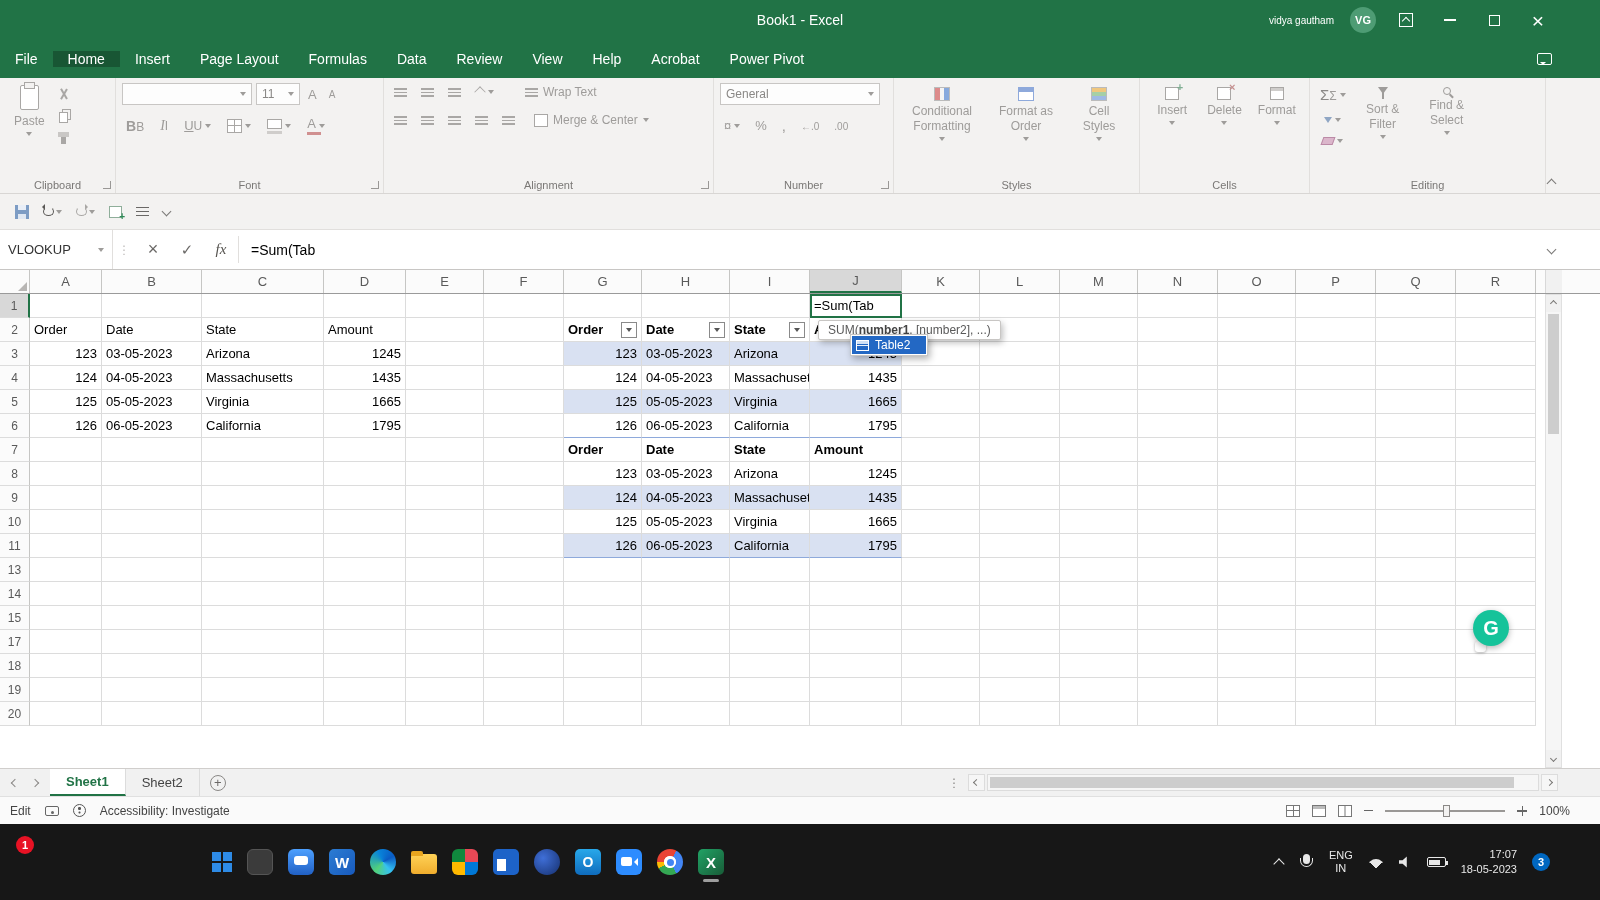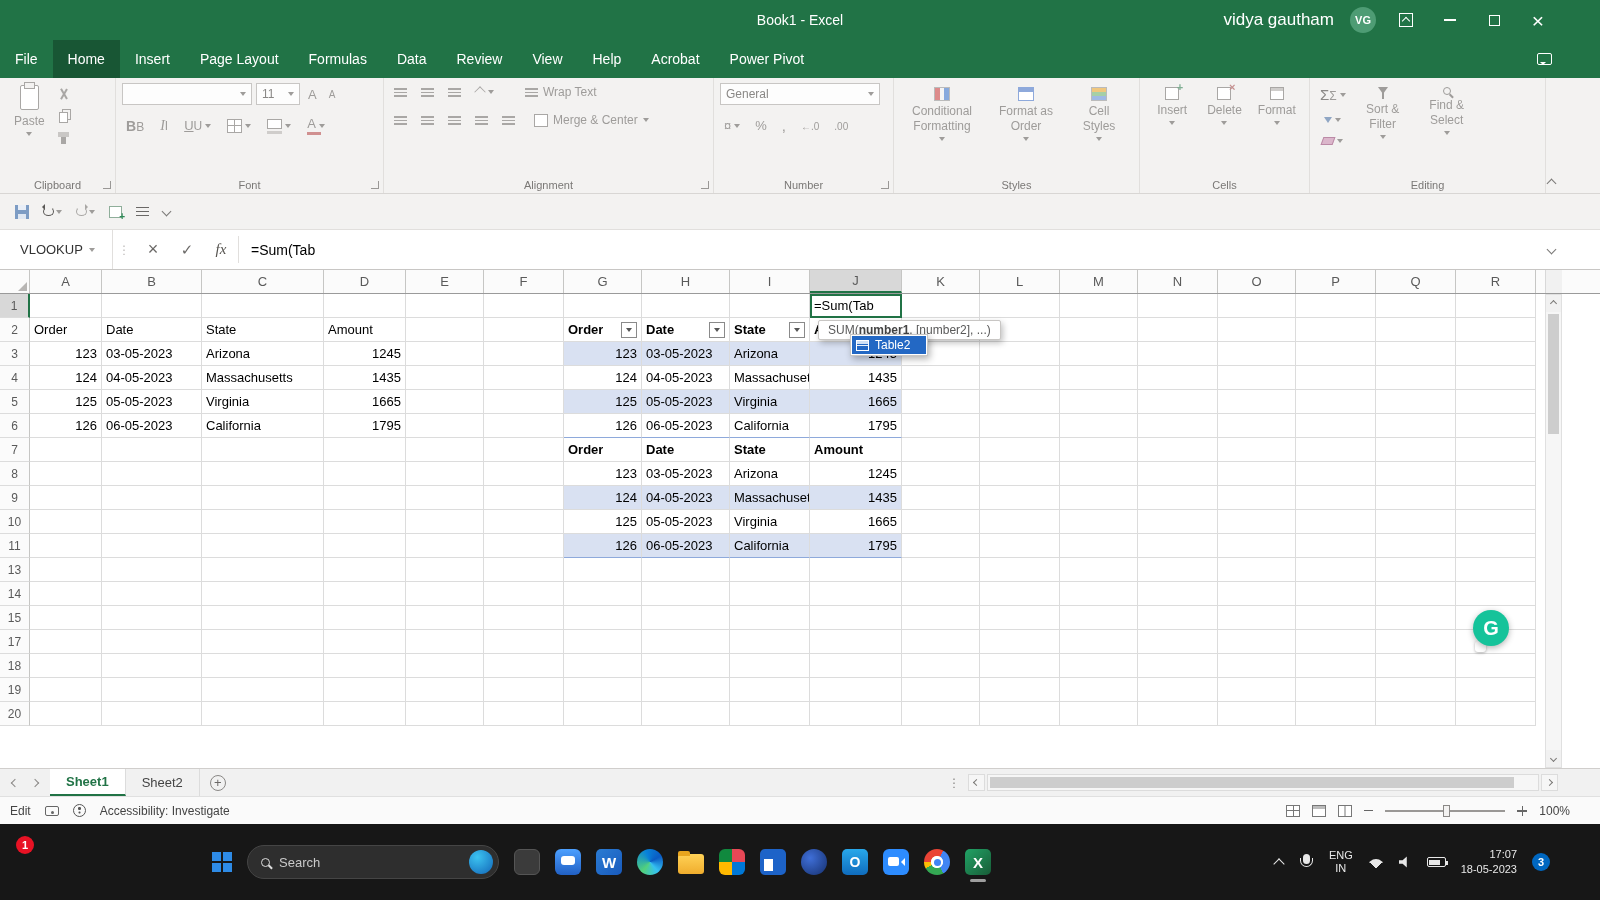--- a/index.html
+++ b/index.html
@@ -4,32 +4,32 @@
 <style>
   * { box-sizing: border-box; margin: 0; padding: 0; }
   html,body { width:1600px; height:900px; overflow:hidden; }
   body { font-family:"Liberation Sans", sans-serif; }
   .app { position:relative; width:1600px; height:900px; display:flex; flex-direction:column; background:#fff; overflow:hidden; }
 
   
   .titlebar { flex:none; height:40px; background:#217346; color:#fff; display:flex; align-items:center; position:relative; }
   .tb-title { position:absolute; left:0; right:0; text-align:center; font-size:14px; }
   .tb-right { margin-left:auto; display:flex; align-items:center; gap:16px; padding-right:48px; z-index:1; }
-  .tb-user { font-size:17px; }
+  .tb-user { font-size:10px; }
   .avatar { width:26px; height:26px; border-radius:50%; background:#4e9c74; display:flex; align-items:center; justify-content:center; font-size:11px; font-weight:bold; }
   .tbtn { width:28px; height:28px; display:flex; align-items:center; justify-content:center; }
   .ic-min { width:12px; height:2px; background:#fff; }
   .ic-restore { width:11px; height:11px; border:1.3px solid #fff; }
   .ic-close::before { content:"×"; font-size:21px; line-height:1; }
   .ic-ribopt { width:14px; height:14px; border:1.3px solid #fff; position:relative; }
   .ic-ribopt::after { content:""; position:absolute; left:3px; top:4px; width:5px; height:5px; border-left:1.3px solid #fff; border-top:1.3px solid #fff; transform:rotate(45deg); }
 
   
   .tabrow { flex:none; height:38px; background:#217346; display:flex; align-items:stretch; color:#fff; }
-  .rtabs { display:flex; }
+  .rtabs { display:flex;align-items:center; }
   .rtab { display:flex; align-items:center; padding:0 15px; font-size:14px; }
   .rtab.active { background:rgba(0,0,0,.25); }
   .tellme { display:flex; align-items:center; gap:8px; margin-left:22px; font-size:14px; }
   .bulb { width:11px; height:11px; border:1.3px solid #fff; border-radius:50%; position:relative; }
   .bulb::after { content:""; position:absolute; left:2.5px; bottom:-4px; width:3px; height:3px; border-left:1.3px solid #fff; border-right:1.3px solid #fff; }
   .comments { margin-left:auto; margin-right:48px; display:flex; align-items:center; }
   .ic-comment { width:15px; height:12px; border:1.3px solid #fff; border-radius:2px; position:relative; }
   .ic-comment::after { content:""; position:absolute; left:2px; bottom:-4px; border:3px solid transparent; border-top-color:#fff; }
 
   
@@ -109,21 +109,21 @@
   .arr::after { content:""; position:absolute; border:3.5px solid transparent; }
   .arr.undo::after { left:-5px; top:-4px; border-right-color:#5a5856; }
   .arr.redo { border-color:#a9a7a5; border-top-color:transparent; }
   .arr.redo::after { right:-5px; top:-4px; border-left-color:#a9a7a5; }
   .ico-cellplus { width:13px; height:12px; border:1px solid #8fae9a; background:#fff; position:relative; }
   .ico-cellplus::after { content:"+"; position:absolute; right:-4px; bottom:-5px; color:#2f8a57; font-size:10px; font-weight:bold; }
   .ico-list { width:13px; height:10px; background:repeating-linear-gradient(to bottom,#6a6866 0 1.5px,transparent 1.5px 4px); }
 
   
   .fbar { flex:none; height:40px; background:#fff; border-bottom:1px solid #c8c6c4; display:flex; align-items:stretch; }
-  .namebox { width:112px; display:flex; align-items:center; padding:0 20px; font-size:13px; color:#333; gap:6px; }
+  .namebox { width:112px; display:flex; align-items:center; padding:0 8px; font-size:13px; color:#333; gap:6px; }
   .namebox span:first-child { flex:1; }
   .nb-div { width:1px; background:#e1dfdd; }
   .fdots { display:flex; align-items:center; color:#bdbbb9; font-size:12px; padding:0 5px; letter-spacing:1px; }
   .fbtn { width:34px; display:flex; align-items:center; justify-content:center; color:#6a6866; font-size:15px; }
   .ic-x::before { content:"×"; font-size:18px; }
   .ic-check::before { content:"✓"; font-size:15px; }
   .ic-fx { font-style:italic; font-family:"Liberation Serif",serif; font-size:15px; color:#55534f; }
   .fx-div { width:1px; background:#e1dfdd; margin:6px 0; }
   .ftext { flex:1; display:flex; align-items:center; padding-left:12px; font-size:14px; color:#000; }
   .fchev { display:flex; align-items:center; padding-right:45px; }
@@ -1059,25 +1059,20 @@
 
   <div class="taskbar">
     <span class="tk-badge badge red">1</span>
     <div class="tk-center">
       <span class="win">
           <span></span>
           <span></span>
           <span></span>
           <span></span>
         </span>
-      <div class="searchpill">
-        <span class="mag"></span>
-        <span class="s-label">Search</span>
-        <span class="bing"></span>
-      </div>
       <span class="appico darkapp"></span>
       <span class="appico chat"></span>
       <span class="appico word"></span>
       <span class="appico edge"></span>
       <span class="appico folder"></span>
       <span class="appico pinwheel"></span>
       <span class="appico bluetile"></span>
       <span class="appico navycircle"></span>
       <span class="appico outlook"></span>
       <span class="appico zoomapp"></span>

